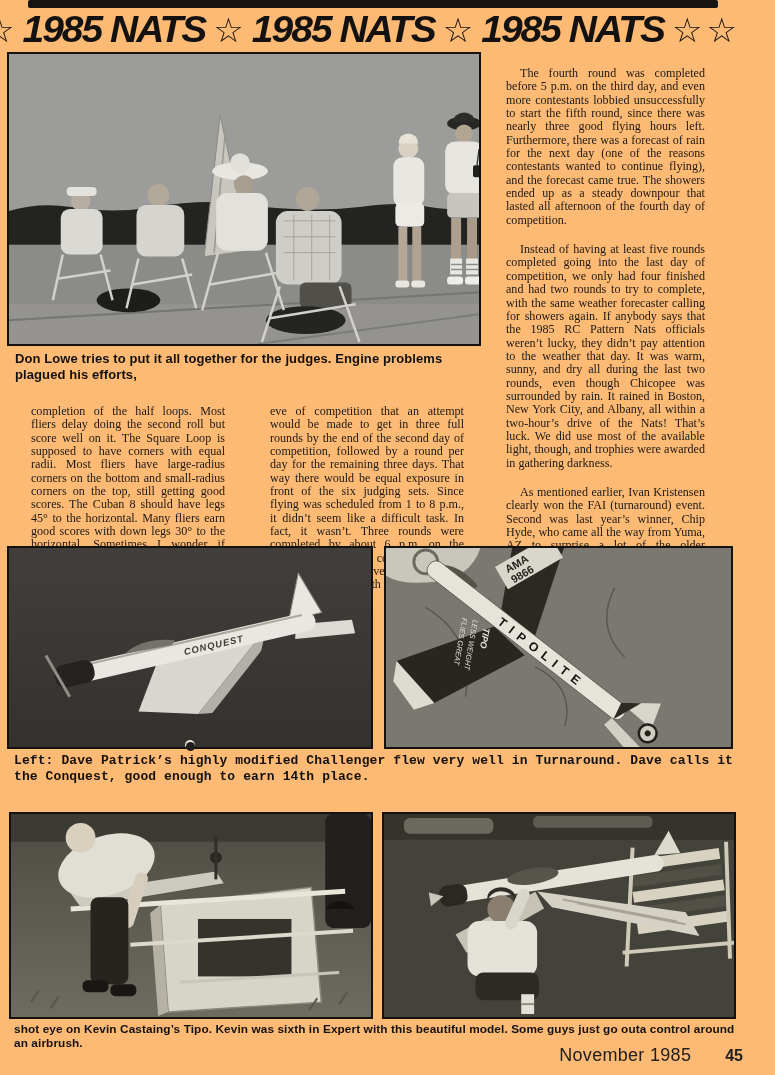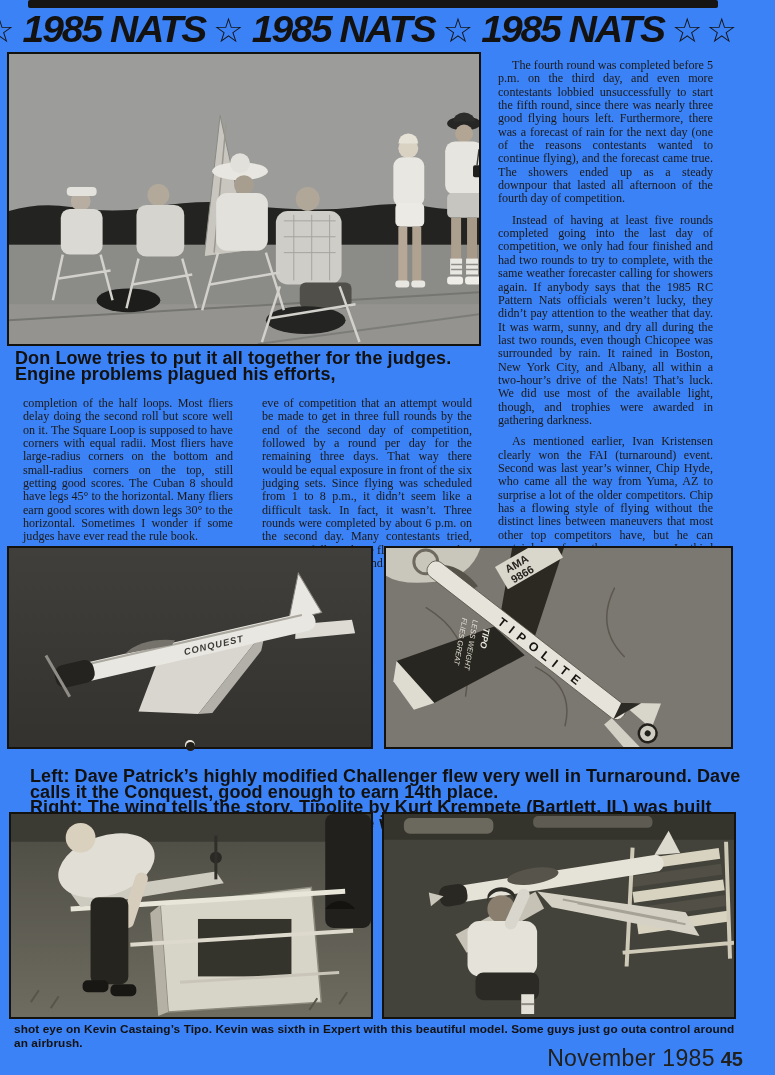--- a/index.html
+++ b/index.html
@@ -1,16 +1,16 @@
 <!DOCTYPE html>
 <html><head>
 <meta charset="utf-8">
 <style>
   html,body{margin:0;padding:0;background:#b9b5aa;}
-  .page{position:relative;width:775px;height:1075px;background:#3b82f6;overflow:hidden;
+  .page{position:relative;width:775px;height:1075px;background:#fdba74;overflow:hidden;
         font-family:"Liberation Serif",serif;color:#1b1815;}
   .scanbar{position:absolute;left:28px;top:0;width:690px;height:8px;background:#161513;border-radius:2px;}
   .punch-dot{position:absolute;left:186px;top:742px;width:9px;height:9px;border-radius:50%;background:#201e1b;}
 
   
   .masthead{position:absolute;left:0;top:8px;width:775px;height:44px;display:flex;align-items:center;
             white-space:nowrap;overflow:hidden;}
   .masthead .star{font-family:"DejaVu Sans",sans-serif;font-size:34px;font-weight:bold;color:#141210;
                   line-height:1;margin:0 2px;}
   .masthead .star.cut{margin-left:-16px;}
@@ -21,38 +21,38 @@
   .photo{position:absolute;border:2px solid #14120f;box-sizing:border-box;background:#555;overflow:hidden;}
   .photo svg{display:block;width:100%;height:100%;}
   #photo-judges{left:7px;top:52px;width:474px;height:294px;}
   #photo-conquest{left:7px;top:546px;width:366px;height:203px;}
   #photo-tipolite{left:384px;top:546px;width:349px;height:203px;}
   #photo-atlanta{left:9px;top:812px;width:364px;height:207px;}
   #photo-tipo{left:382px;top:812px;width:354px;height:207px;}
 
   
   .caption{position:absolute;font-family:"Liberation Sans",sans-serif;font-weight:bold;
-           font-size:18px;line-height:15.6px;color:#121110;letter-spacing:.1px;}
+           font-size:13px;line-height:15.6px;color:#121110;letter-spacing:.1px;}
   #cap-top{left:15px;top:351px;width:466px;}
   #cap-mid{left:14px;top:753px;width:722px;}
   #cap-bot{left:14px;top:1023px;width:726px;font-size:11.8px;line-height:13.8px;}
   .caption span{display:block;}
 
   
-  .bodycol p{margin:8px;font-size:12.1px;line-height:13.35px;text-align:justify;color:#1c1916;}
+  .bodycol p{margin:16px;font-size:12.1px;line-height:13.35px;text-align:justify;color:#1c1916;}
   .bodycol p.ind{text-indent:14px;}
   #cols-left{position:absolute;left:15px;top:389px;width:466px;display:flex;gap:13px;}
   #cols-left .bodycol{width:226px;}
   #col-right{position:absolute;left:490px;top:51px;width:231px;}
 
   
   .folio{position:absolute;right:32px;top:1045px;display:flex;align-items:baseline;
          font-family:"Liberation Sans",sans-serif;color:#21201d;}
-  .folio .issue{font-size:23px;letter-spacing:.3px;}
-  .folio .pageno{font-size:20px;font-weight:bold;margin-left:6px;}
+  .folio .issue{font-size:18px;letter-spacing:.3px;}
+  .folio .pageno{font-size:16px;font-weight:bold;margin-left:34px;}
 </style>
 </head>
 <body>
 
 <div class="page">
 
   <div class="scanbar"></div>
 
   <div class="masthead">
     <span class="star cut">☆</span>
@@ -208,23 +208,22 @@
 
         <polygon points="256,90 288,66 296,92" fill="#d8d5cb"></polygon>
         <polygon points="256,90 272,78 260,108" fill="#2c2a24"></polygon>
         <polygon points="258,108 300,114 296,126 256,118" fill="#d2cfc5"></polygon>
         <circle cx="296" cy="98" r="9" fill="#cfccc2" stroke="#22201b" stroke-width="2.5"></circle>
         <circle cx="296" cy="98" r="3" fill="#22201b"></circle>
       </g>
     </svg>
   </figure>
 
-  <p class="caption" id="cap-mid" style="margin:16px;">
+  <p class="caption" id="cap-mid" style="margin:0;font-family:Liberation Mono, monospace;">
     <span>Left: Dave Patrick’s highly modified Challenger flew very well in Turnaround. Dave calls it the Conquest, good enough to earn 14th place.</span>
-    <span>Right: The wing tells the story. Tipolite by Kurt Krempete (Bartlett, IL) was built extra light, and it flew great—just as the wing says.</span>
   </p>
 
   <figure class="photo" id="photo-atlanta" style="margin:0;">
     <svg viewBox="0 0 362 205" preserveAspectRatio="none">
       <defs>
         <linearGradient id="grassmid" x1="0" y1="0" x2="0" y2="1">
           <stop offset="0" stop-color="#4c4b43"></stop>
             <stop offset="1" stop-color="#6e6c60"></stop>
         </linearGradient>
       </defs>

